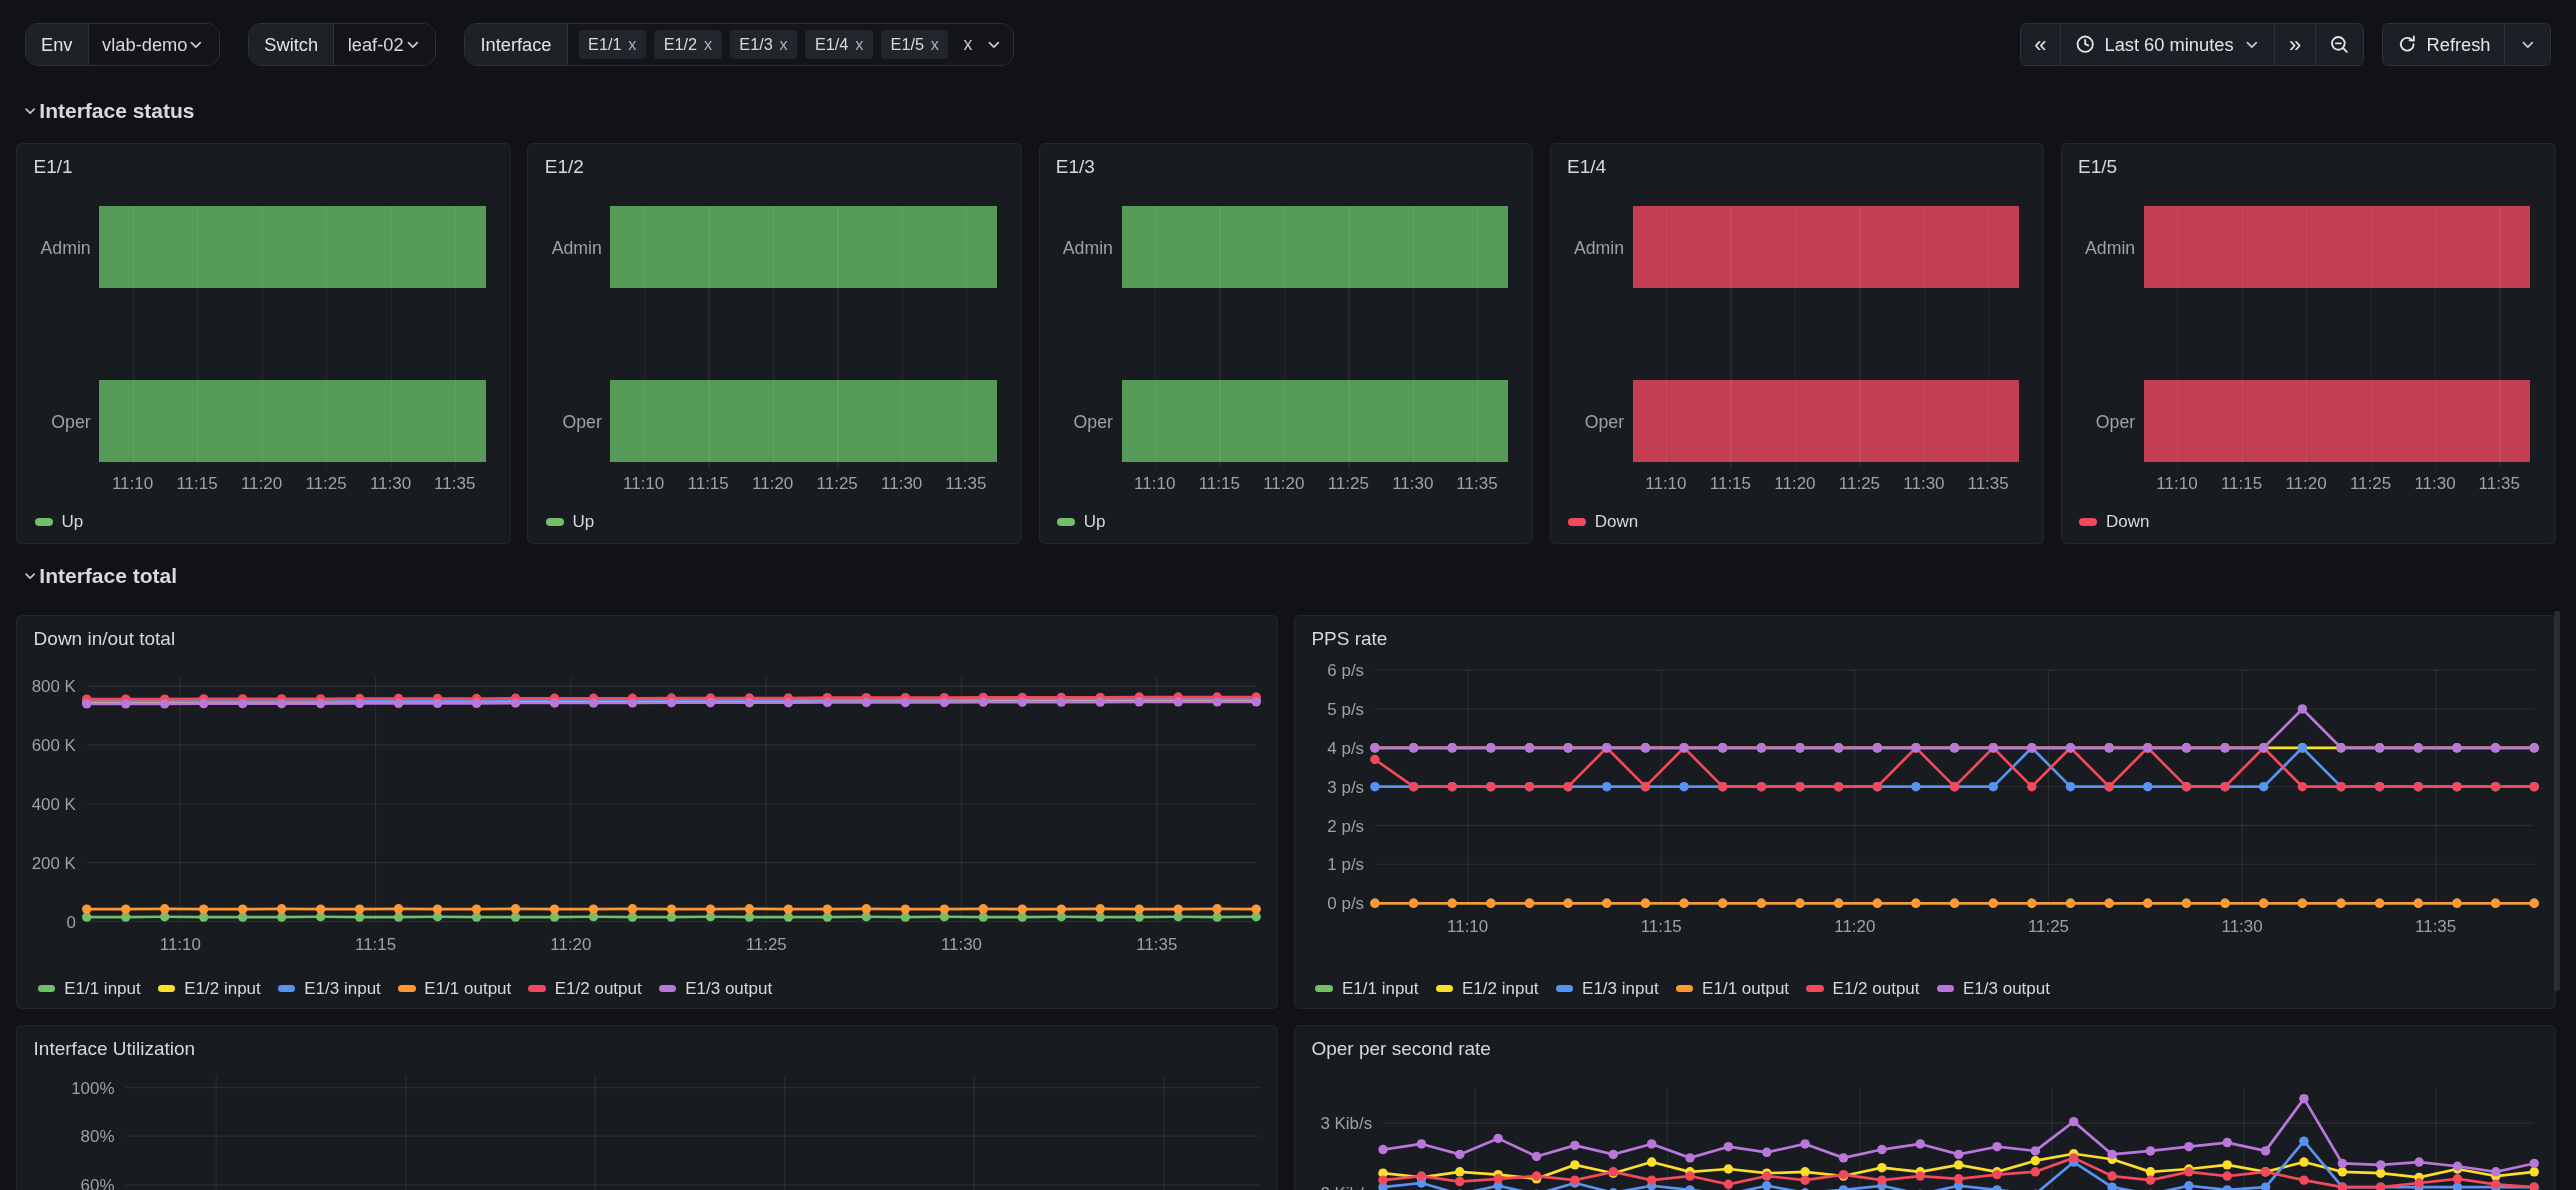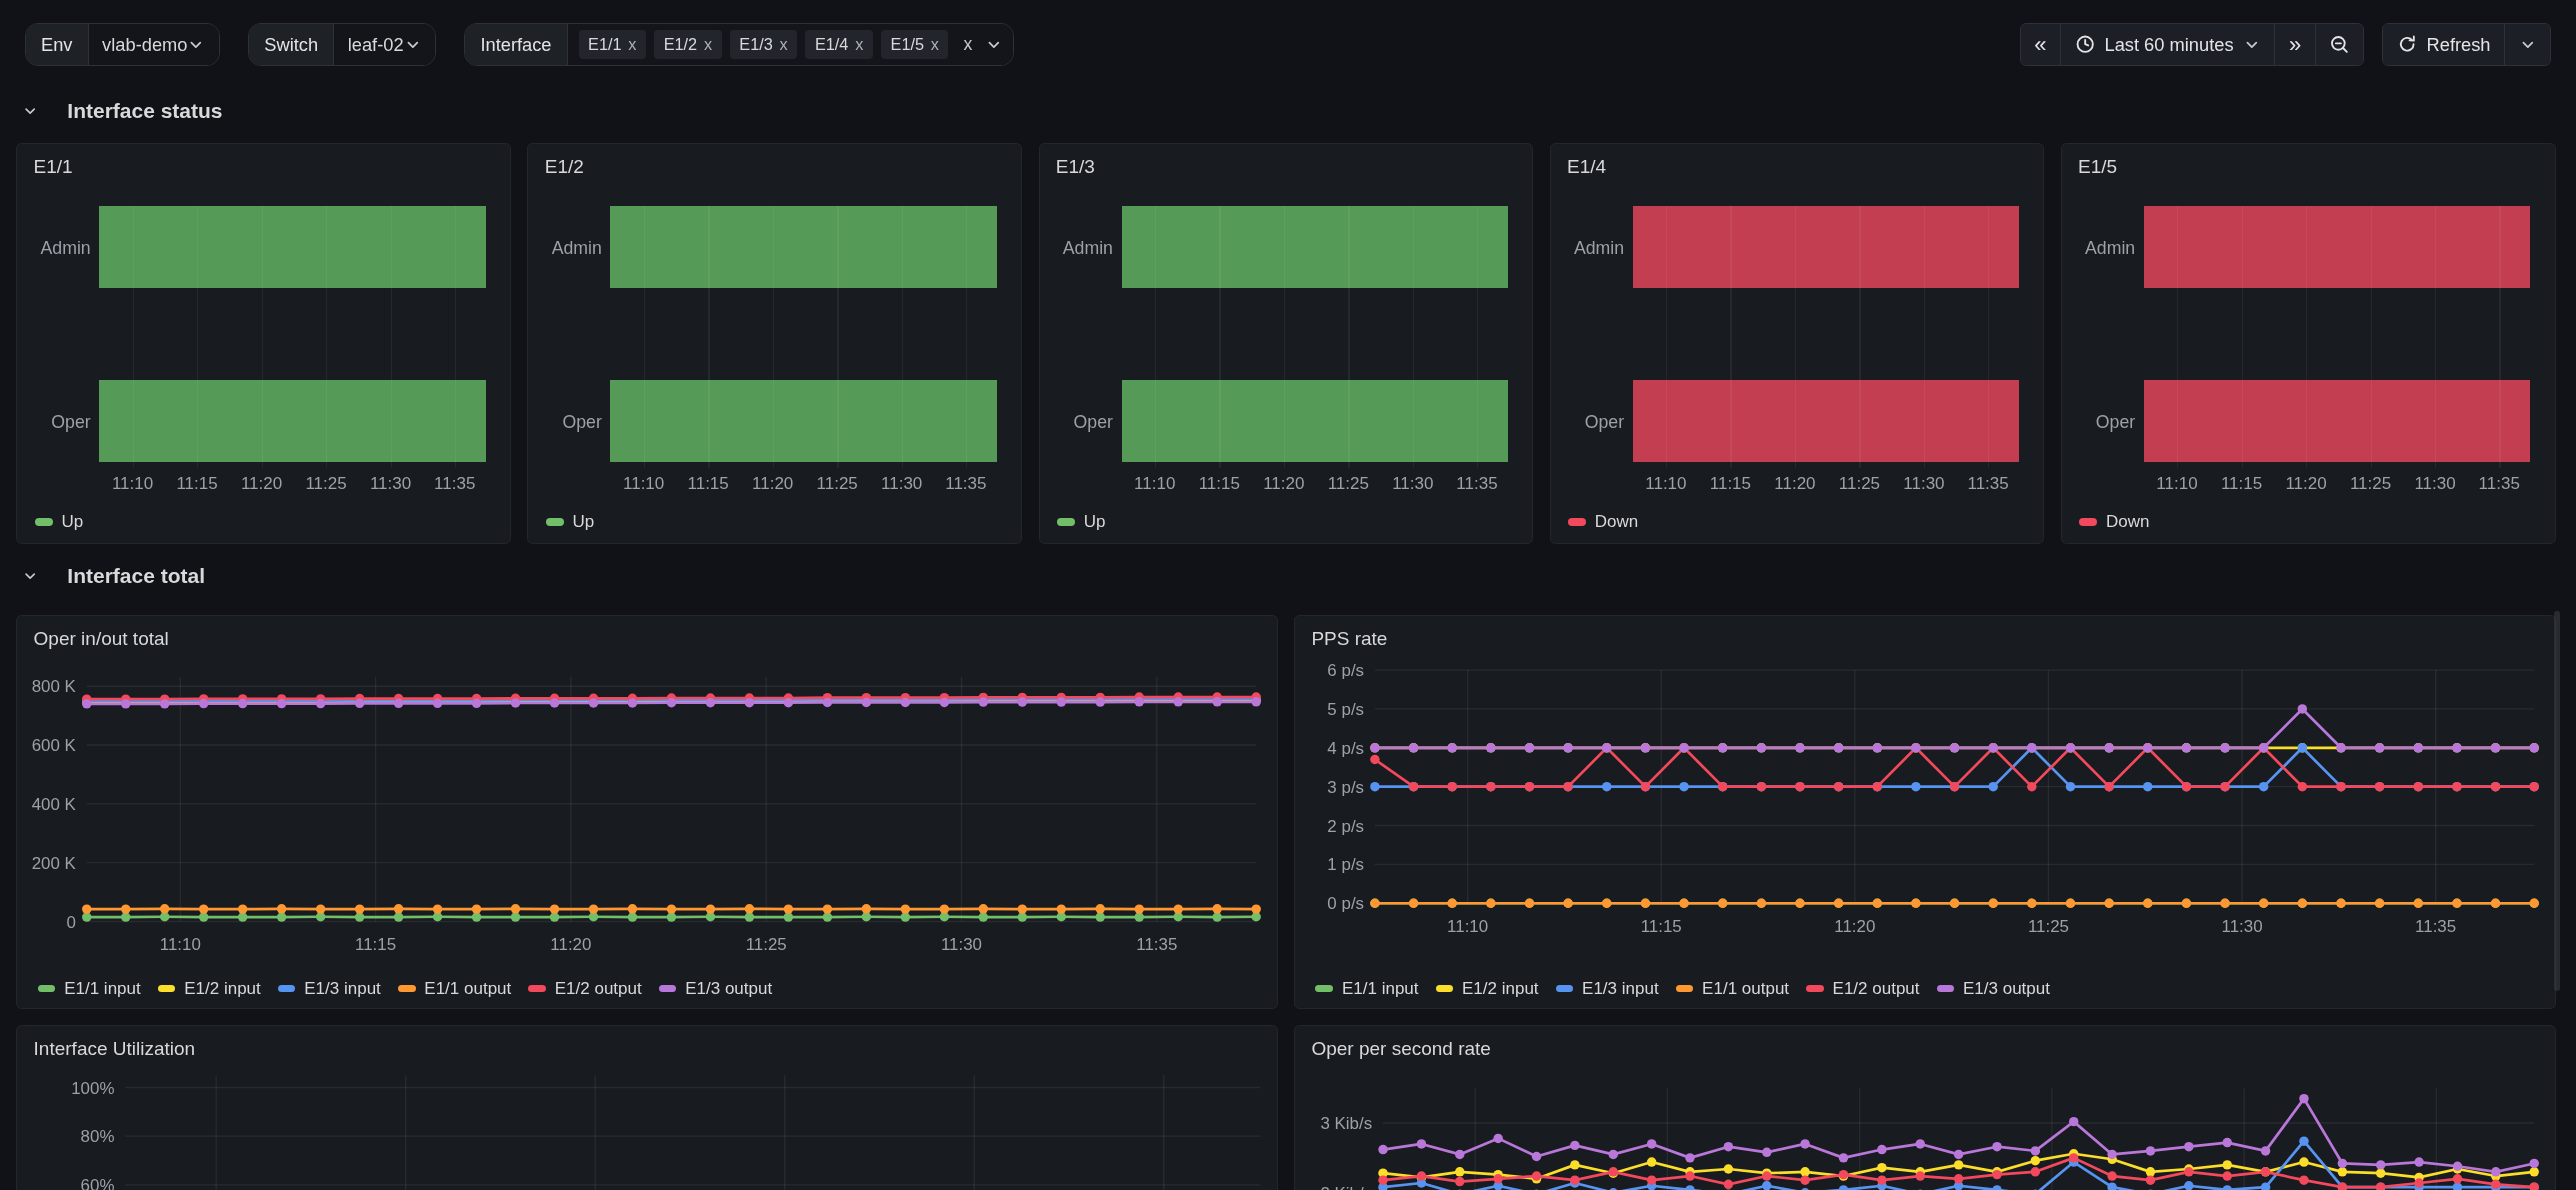--- a/index.html
+++ b/index.html
@@ -23,21 +23,21 @@
   .chev{width:17.7px;height:17.7px;flex:0 0 auto;}
   .chev path{fill:none;stroke:#c7c9cd;stroke-width:2.4;stroke-linecap:round;stroke-linejoin:round;}
   .right-controls{display:flex;align-items:center;gap:17.7px;}
   .btn-group{display:flex;align-items:stretch;height:43px;border:1.4px solid #2e3138;border-radius:6.1px;overflow:hidden;background:#1c1f25;}
   .tb-btn{display:flex;align-items:center;gap:9.5px;padding:0 13.6px;font-size:18.3px;color:#e3e4e6;border-right:1.4px solid #2e3138;cursor:pointer;background:#1c1f25;}
   .tb-btn:last-child{border-right:none;}
   .tb-btn .arrows{font-size:22px;line-height:1;color:#e3e4e6;}
   .icon24{width:20.4px;height:20.4px;}
   .icon24 *{fill:none;stroke:#e3e4e6;stroke-width:2.2;stroke-linecap:round;stroke-linejoin:round;}
   
-  .section-header{position:absolute;left:22px;display:flex;align-items:center;gap:29px;font-size:21px;font-weight:600;color:#d8d9da;}
+  .section-header{position:absolute;left:22px;display:flex;align-items:center;gap:1px;font-size:21px;font-weight:600;color:#d8d9da;}
   .section-header .chev{width:16.3px;height:16.3px;}
   .sh-1{top:99px;} .sh-2{top:564px;}
   
   .row{position:absolute;left:16.3px;right:20.4px;display:grid;gap:16.3px;}
   .row-status{top:143px;height:401px;grid-template-columns:repeat(5,1fr);}
   .row-charts{top:615px;height:394px;grid-template-columns:1fr 1fr;}
   .row-bottom{top:1025px;height:394px;grid-template-columns:1fr 1fr;}
   .panel{position:relative;background:#181b1f;border:1.4px solid #24262b;border-radius:5.4px;overflow:hidden;}
   .panel-title{position:absolute;top:12.2px;left:16.3px;font-size:19px;color:#d8d9da;z-index:3;}
   
@@ -322,21 +322,21 @@
 
 <div class="section-header sh-2">
   <svg class="chev" viewBox="0 0 24 24">
       <path d="M6 9l6 6 6-6"></path>
     </svg>
   <span>Interface total</span>
 </div>
 
 <div class="row row-charts">
   <div class="panel">
-    <div class="panel-title">Oper in/out total</div>
+    <div class="panel-title">Down in/out total</div>
     <div class="chart-host">
         <svg viewBox="0 0 1860 580" preserveAspectRatio="none">
           <line x1="103" y1="103.92307692307692" x2="1830" y2="103.92307692307692" stroke="rgba(255,255,255,0.07)" stroke-width="2"></line>
           <text x="87" y="112.92307692307692" text-anchor="end" class="axis-text">800 K</text>
           <line x1="103" y1="190.94230769230768" x2="1830" y2="190.94230769230768" stroke="rgba(255,255,255,0.07)" stroke-width="2"></line>
           <text x="87" y="199.94230769230768" text-anchor="end" class="axis-text">600 K</text>
           <line x1="103" y1="277.96153846153845" x2="1830" y2="277.96153846153845" stroke="rgba(255,255,255,0.07)" stroke-width="2"></line>
           <text x="87" y="286.96153846153845" text-anchor="end" class="axis-text">400 K</text>
           <line x1="103" y1="364.9807692307692" x2="1830" y2="364.9807692307692" stroke="rgba(255,255,255,0.07)" stroke-width="2"></line>
           <text x="87" y="373.9807692307692" text-anchor="end" class="axis-text">200 K</text>

